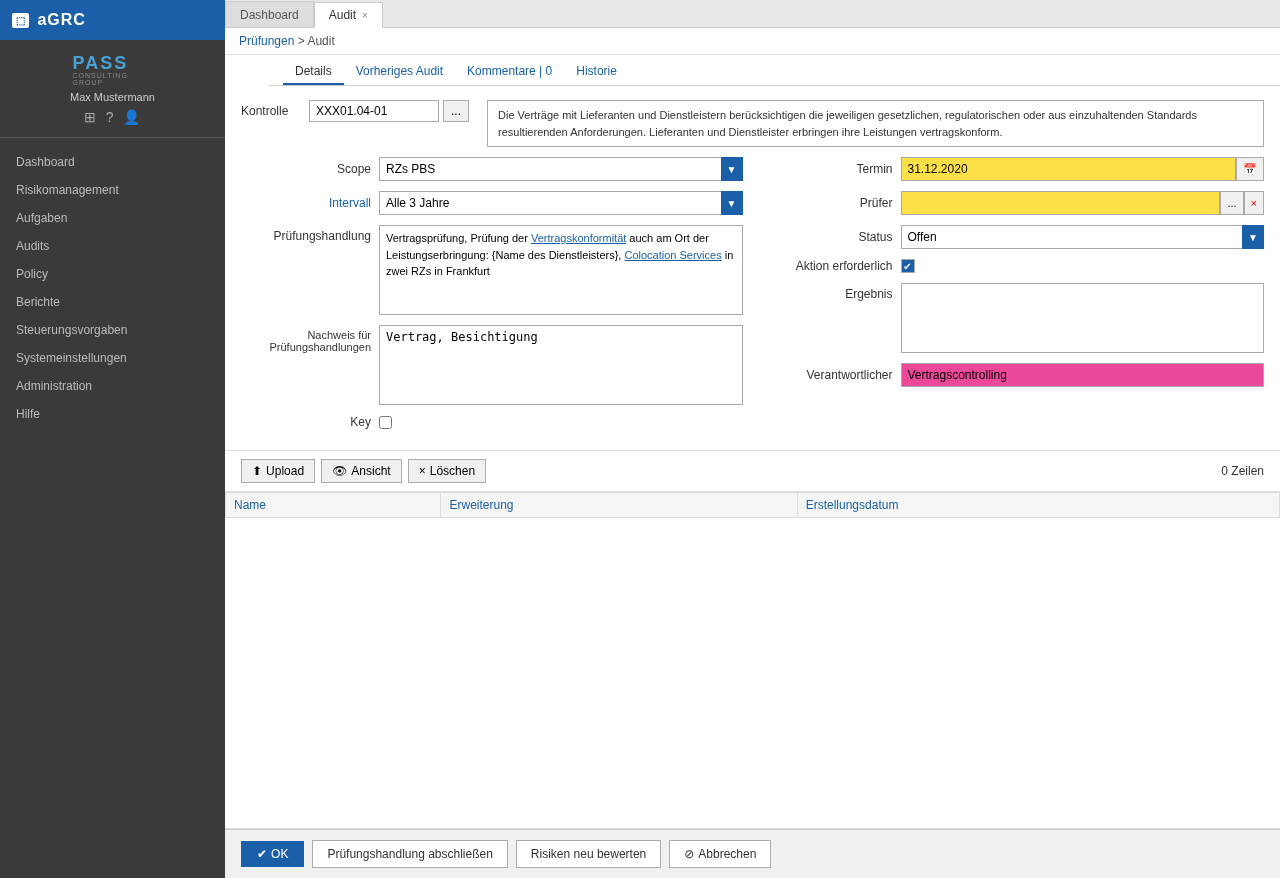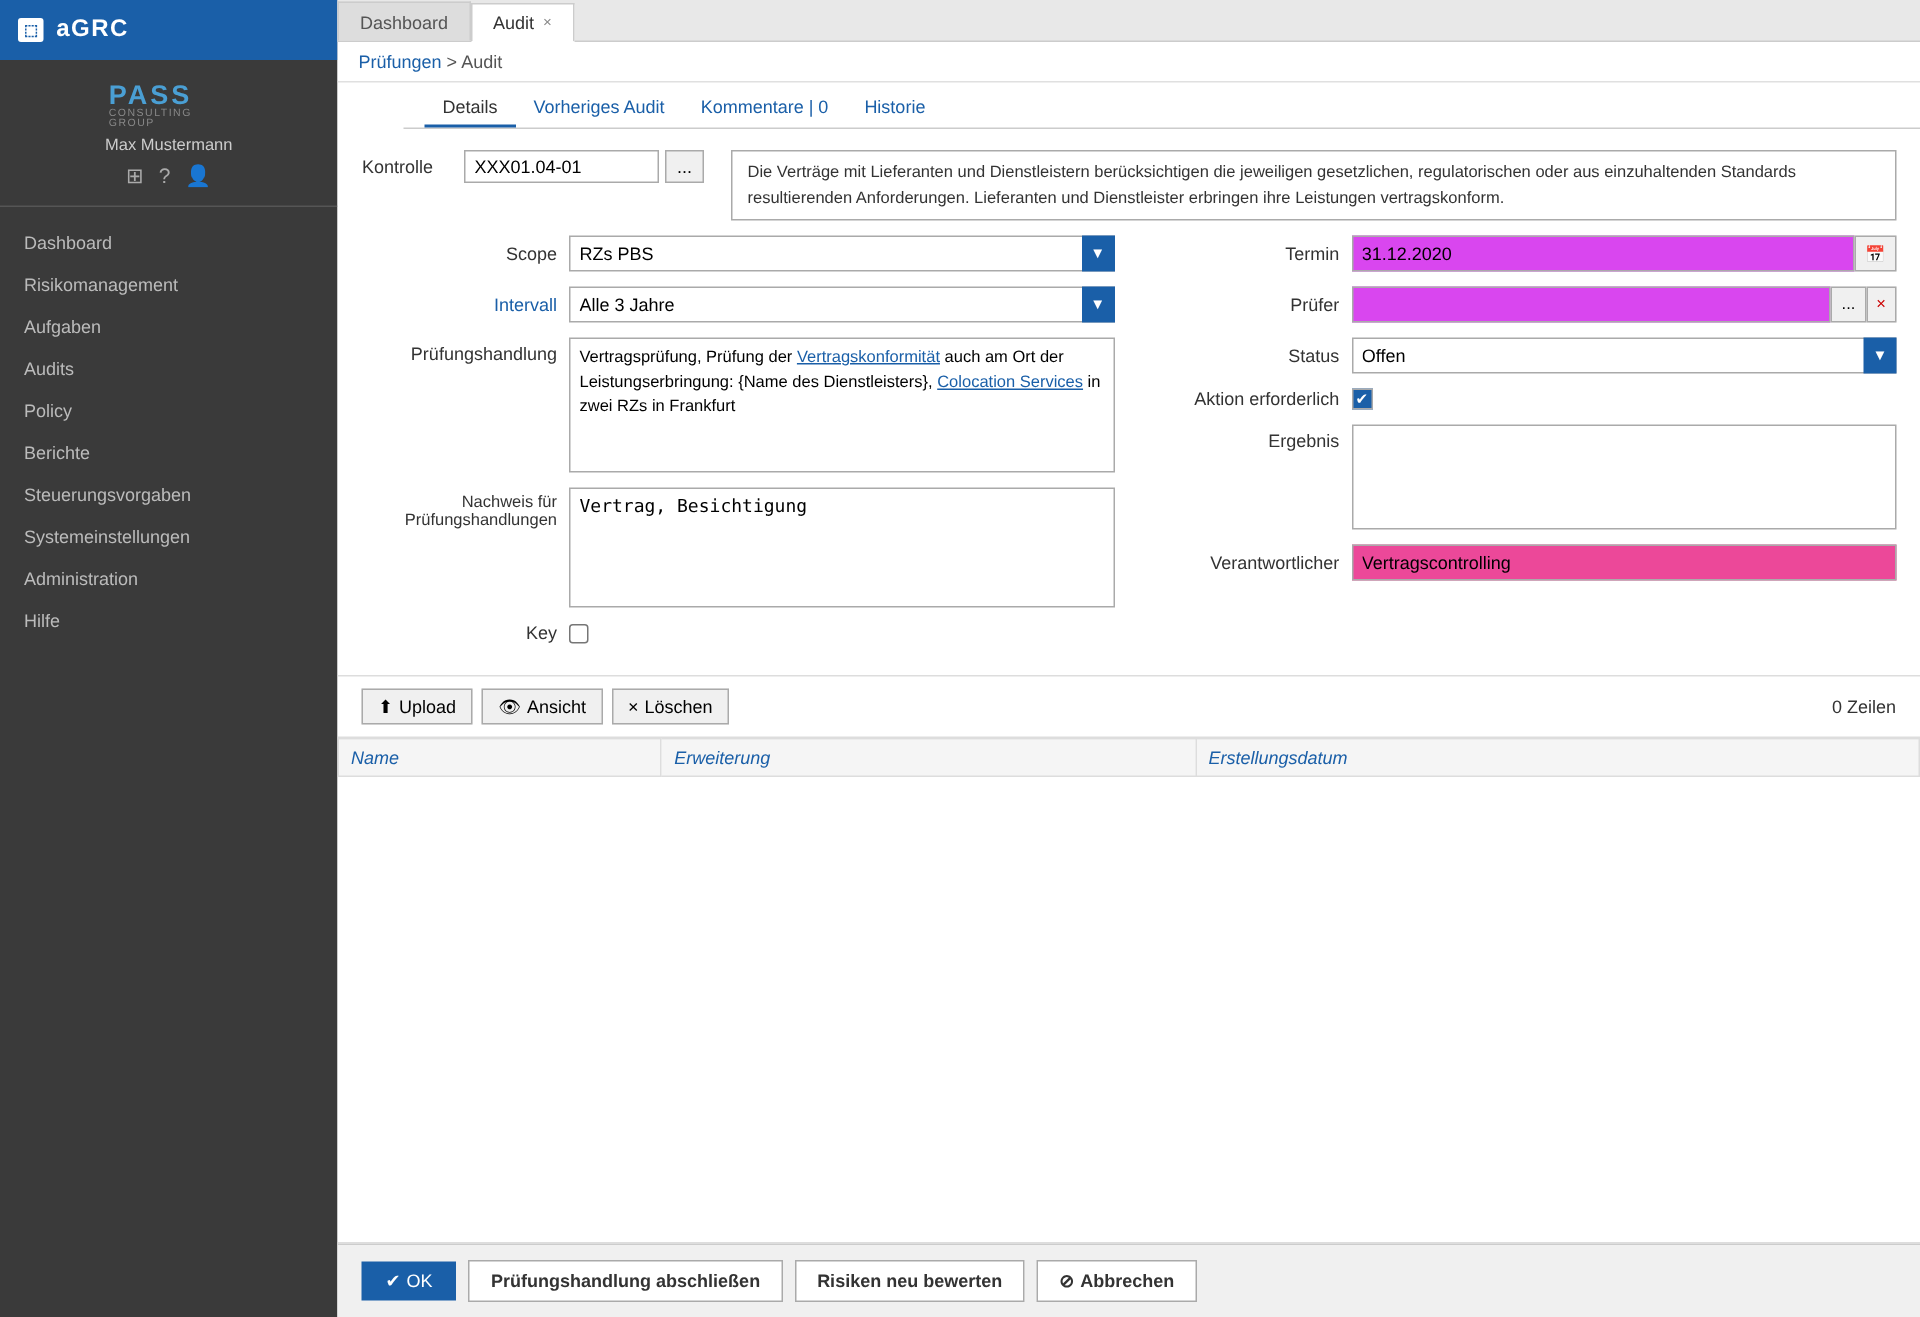--- a/index.html
+++ b/index.html
@@ -231,21 +231,21 @@
       font-size: 12px;
       color: #333;
       text-align: right;
     }
     .field-label.blue { color: #1a5fa8; }
     .field-input {
       flex: 1;
       border: 1px solid #aaa;
       padding: 3px 6px;
       font-size: 12px;
-      background: #d946ef;
+      background: #fde047;
       height: 24px;
     }
     .field-select-wrapper {
       flex: 1;
       position: relative;
       display: flex;
       align-items: center;
     }
     .field-select {
       width: 100%;
@@ -381,21 +381,20 @@
       padding: 5px 8px;
       text-align: left;
       color: #1a5fa8;
       font-weight: normal;
     }
     .table-wrapper {
       flex: 1;
       overflow-y: auto;
       min-height: 200px;
       border-bottom: 1px solid #ddd;
-      font-style: italic;
     }
 
     
     .bottom-bar {
       display: flex;
       padding: 10px 16px;
       gap: 8px;
       background: #f0f0f0;
       border-top: 1px solid #ccc;
       align-items: center;
@@ -414,21 +413,20 @@
     .btn-secondary {
       background: white;
       color: #333;
       border: 1px solid #aaa;
       padding: 6px 14px;
       font-size: 12px;
       cursor: pointer;
       display: flex;
       align-items: center;
       gap: 4px;
-      font-weight: bold;
     }
 
     .aktion-checkbox {
       width: 14px;
       height: 14px;
       border: 1px solid #aaa;
       background: #1a5fa8;
       display: inline-flex;
       align-items: center;
       justify-content: center;

